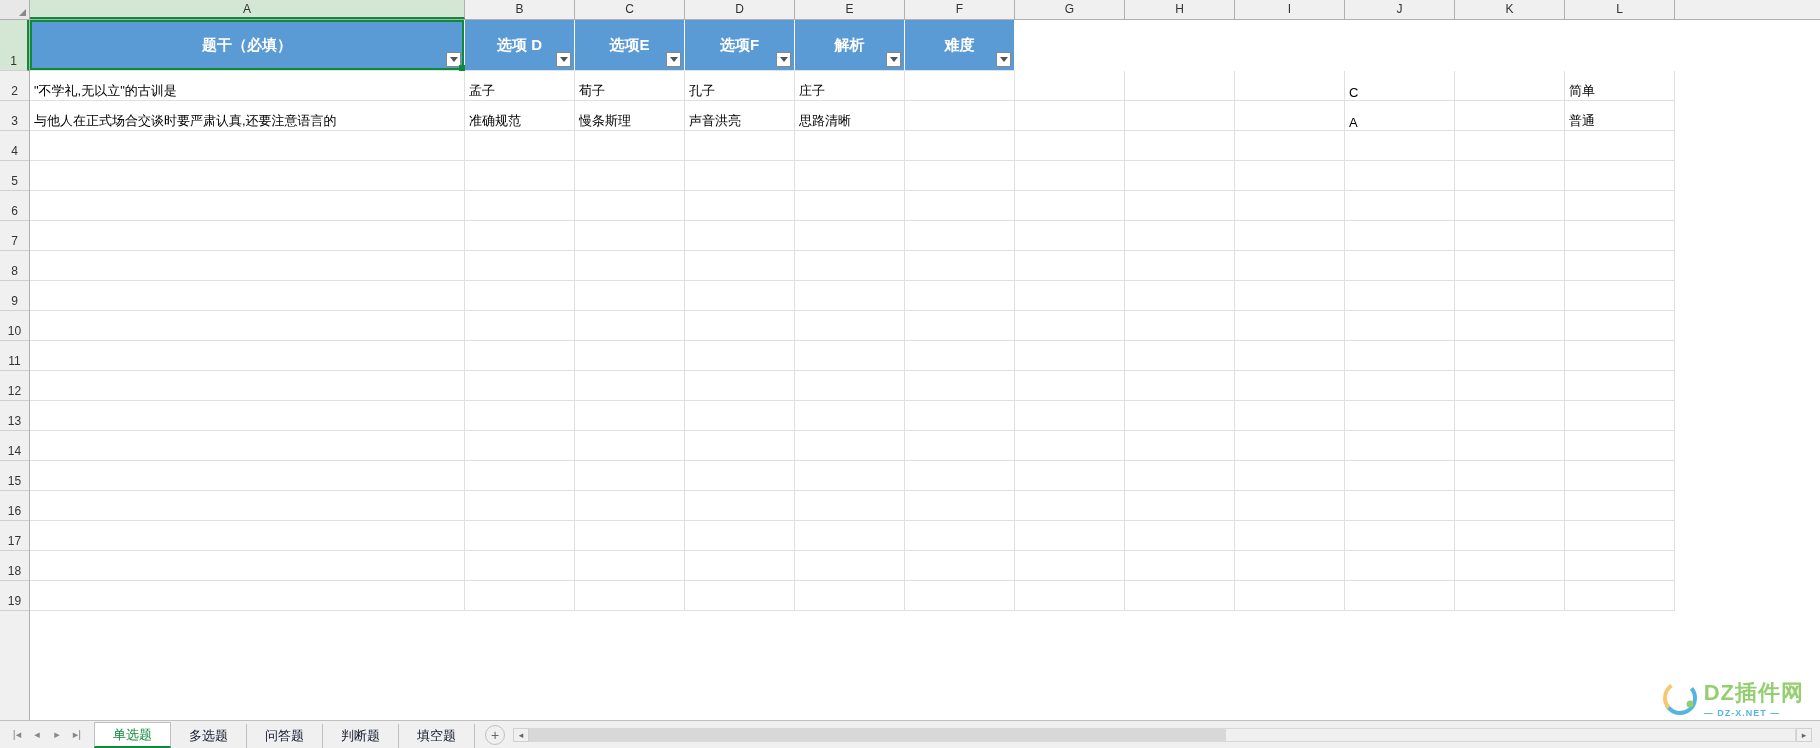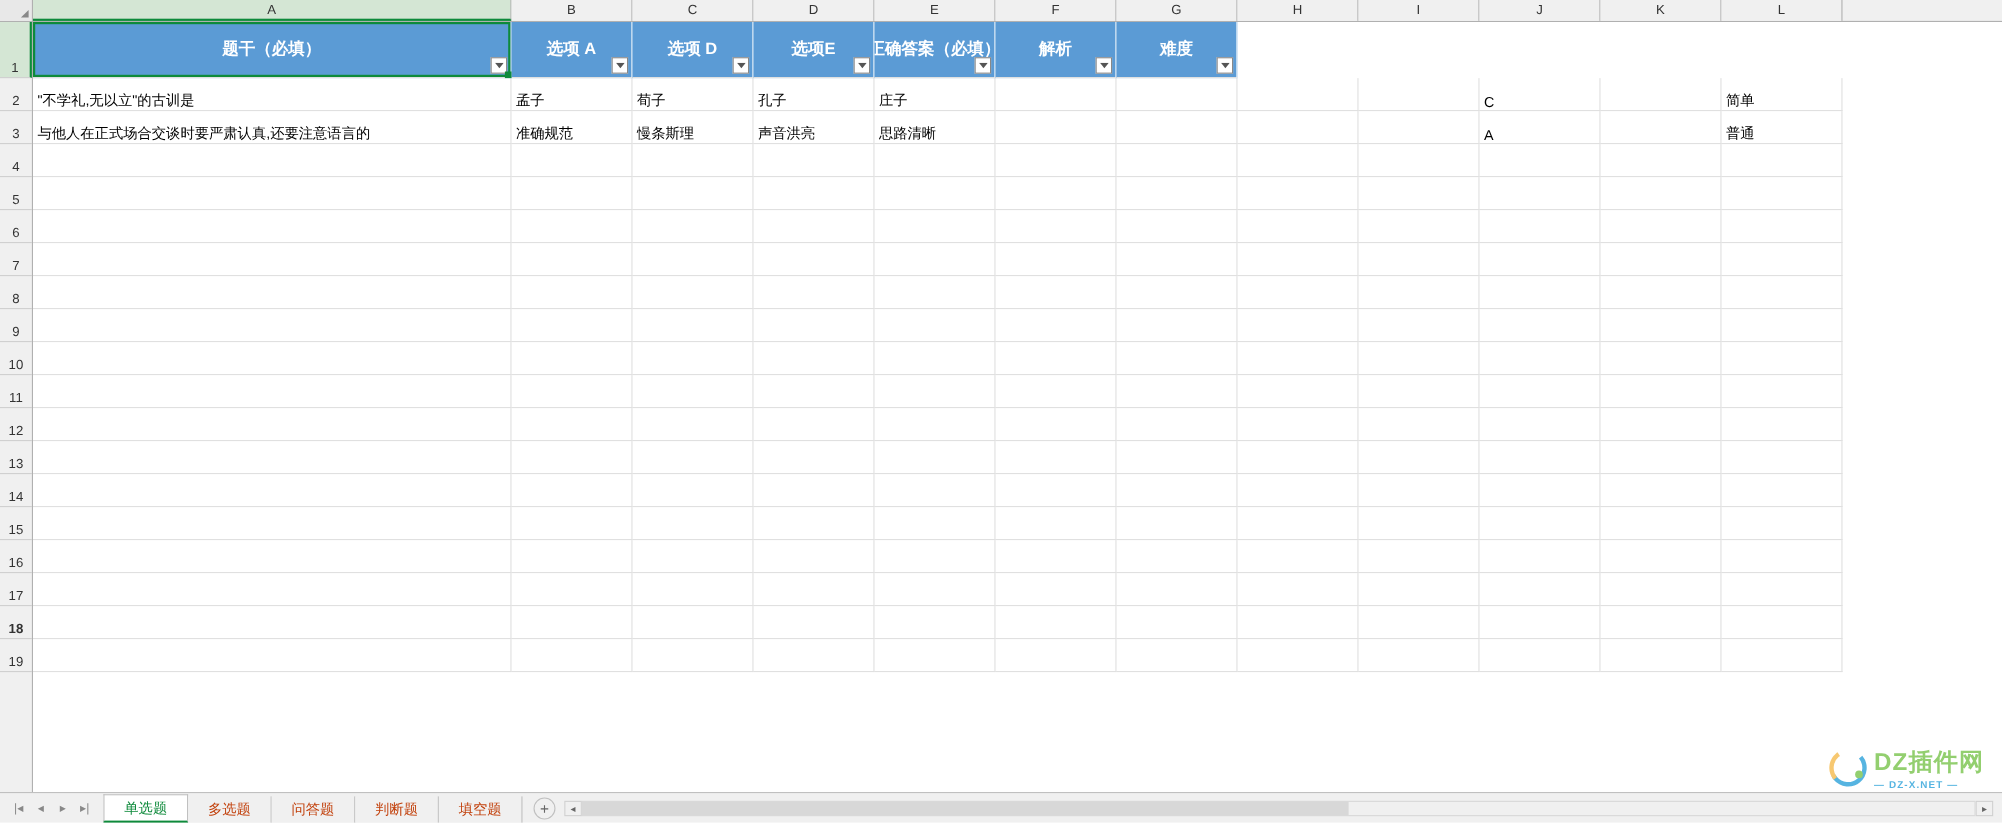--- a/index.html
+++ b/index.html
@@ -169,21 +169,21 @@
   font-size: 11px;
 }
 .tabs {
   display: flex;
   align-items: flex-end;
   height: 100%;
 }
 .tab {
   padding: 4px 18px;
   font-size: 13px;
-  color: #c2410c;
+  color: #0f172a;
   border-right: 1px solid #c0c0c0;
   cursor: pointer;
   background: #f0f0f0;
   height: 24px;
   display: flex;
   align-items: center;
 }
 .tab.active {
   background: #fff;
   color: #0e8a3b;
@@ -296,38 +296,30 @@
         <div class="row-num" style="height: 30px;">8</div>
         <div class="row-num" style="height: 30px;">9</div>
         <div class="row-num" style="height: 30px;">10</div>
         <div class="row-num" style="height: 30px;">11</div>
         <div class="row-num" style="height: 30px;">12</div>
         <div class="row-num" style="height: 30px;">13</div>
         <div class="row-num" style="height: 30px;">14</div>
         <div class="row-num" style="height: 30px;">15</div>
         <div class="row-num" style="height: 30px;">16</div>
         <div class="row-num" style="height: 30px;">17</div>
-        <div class="row-num" style="height: 30px; font-weight: bold;">18</div>
+        <div class="row-num" style="height: 30px;">18</div>
         <div class="row-num" style="height: 30px;">19</div>
       </div>
     <div class="cells" id="cells">
       <div class="selected-cell" id="sel-box" style="left: 0px; top: 0px; width: 434px; height: 50px;">
         <div class="fill-handle"></div>
       </div>
     <div class="row header-row" style="height: 51px;">
           <div class="cell" style="width: 435px; height: 100%;">
             <span>题干（必填）</span>
-            <div class="filter-btn">
-              <svg viewBox="0 0 8 6">
-                <path d="M0 0 L8 0 L4 5 Z" fill="#555"></path>
-              </svg>
-            </div>
-          </div>
-          <div class="cell" style="width: 110px; height: 100%;">
-            <span>选项 A</span>
             <div class="filter-btn">
               <svg viewBox="0 0 8 6">
                 <path d="M0 0 L8 0 L4 5 Z" fill="#555"></path>
               </svg>
             </div>
           </div>
           <div class="cell" style="width: 110px; height: 100%;">
             <span>选项 D</span>
             <div class="filter-btn">
               <svg viewBox="0 0 8 6">
@@ -337,21 +329,21 @@
           </div>
           <div class="cell" style="width: 110px; height: 100%;">
             <span>选项E</span>
             <div class="filter-btn">
               <svg viewBox="0 0 8 6">
                 <path d="M0 0 L8 0 L4 5 Z" fill="#555"></path>
               </svg>
             </div>
           </div>
           <div class="cell" style="width: 110px; height: 100%;">
-            <span>正确答案（必填）</span>
+            <span>选项F</span>
             <div class="filter-btn">
               <svg viewBox="0 0 8 6">
                 <path d="M0 0 L8 0 L4 5 Z" fill="#555"></path>
               </svg>
             </div>
           </div>
           <div class="cell" style="width: 110px; height: 100%;">
             <span>解析</span>
             <div class="filter-btn">
               <svg viewBox="0 0 8 6">

